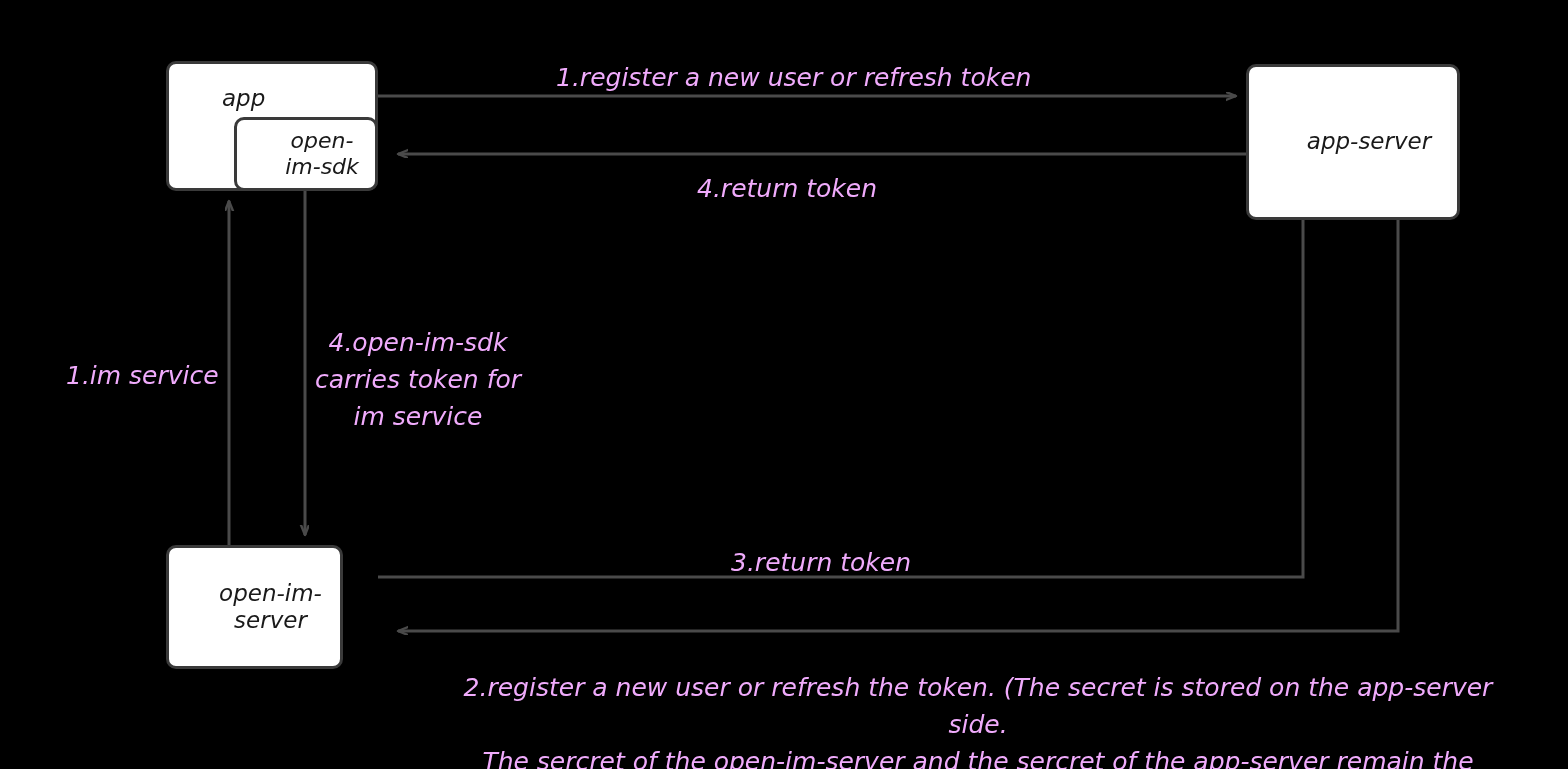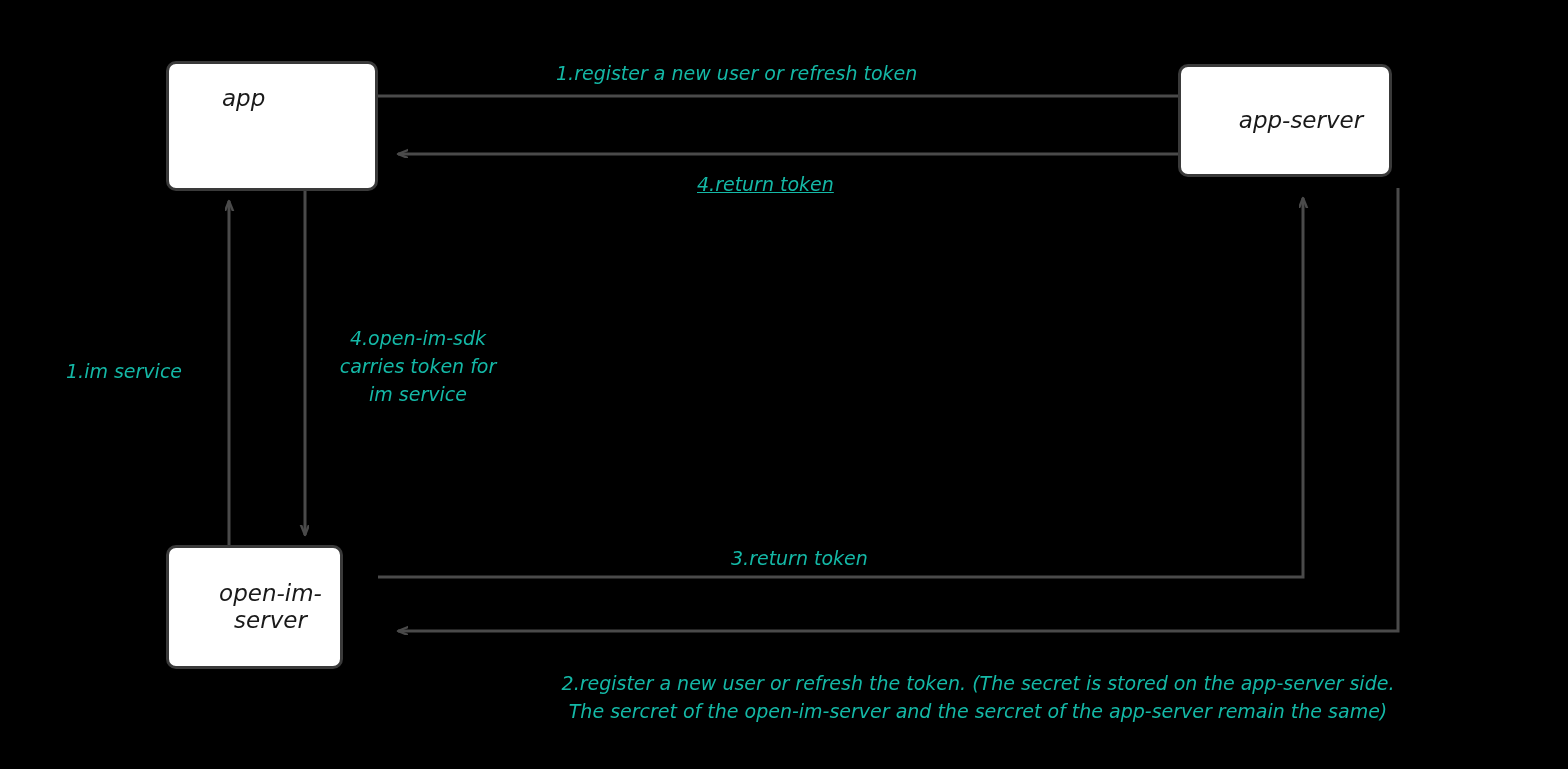--- a/index.html
+++ b/index.html
@@ -53,41 +53,41 @@
   #node-app .node-label {
     font-size: 23px;
     padding: 21px 0 0 21px;
   }
   #node-sdk {
     left: 234px; top: 117px; width: 144px; height: 74px;
     z-index: 3;
   }
   #node-sdk .node-label { font-size: 22px; }
   #node-appserver {
-    left: 1178px; top: 64px; width: 214px; height: 113px;
+    left: 1246px; top: 64px; width: 214px; height: 156px;
     z-index: 2;
   }
   #node-appserver .node-label { font-size: 23px; }
   #node-imserver {
     left: 166px; top: 545px; width: 177px; height: 124px;
     z-index: 2;
   }
   #node-imserver .node-label { font-size: 23px; }
 
   .edge-label {
     position: absolute;
-    color: #14b8a6;
+    color: #f0abfc;
     font-style: italic;
-    font-size: 19px;
+    font-size: 25px;
     line-height: 1.48;
     white-space: pre-line;
     z-index: 4;
   }
   #label-1 { left: 556px; top: 59px; }
-  #label-4 { left: 697px; top: 170px; text-decoration: underline; }
+  #label-4 { left: 697px; top: 170px; }
   #label-6 { left: 66px;  top: 357px; }
   #label-5 { left: 312px; top: 324px; text-align: center; width: 212px; }
   #label-3 { left: 731px; top: 544px; }
   #label-2 { left: 443px; top: 655px; text-align: center; width: 1070px; margin-top: 14px; }
 </style>
 </head>
 <body>
 
 <div id="canvas">
 
@@ -120,20 +120,24 @@
 
     <g>
       <path d="M229,545 L229,201" fill="none" stroke="#4a4a4a" stroke-width="3" marker-end="url(#arrow)"></path>
     </g>
   </svg>
 
   <div class="node-box" id="node-app">
     <div class="node-label">app</div>
   </div>
 
+  <div class="node-box" id="node-sdk">
+    <div class="node-label" style="white-space: pre-line;">open-
+im-sdk</div>
+  </div>
 
   <div class="node-box" id="node-appserver">
     <div class="node-label">app-server</div>
   </div>
 
   <div class="node-box" id="node-imserver">
     <div class="node-label" style="white-space: pre-line;">open-im-
 server</div>
   </div>
 

